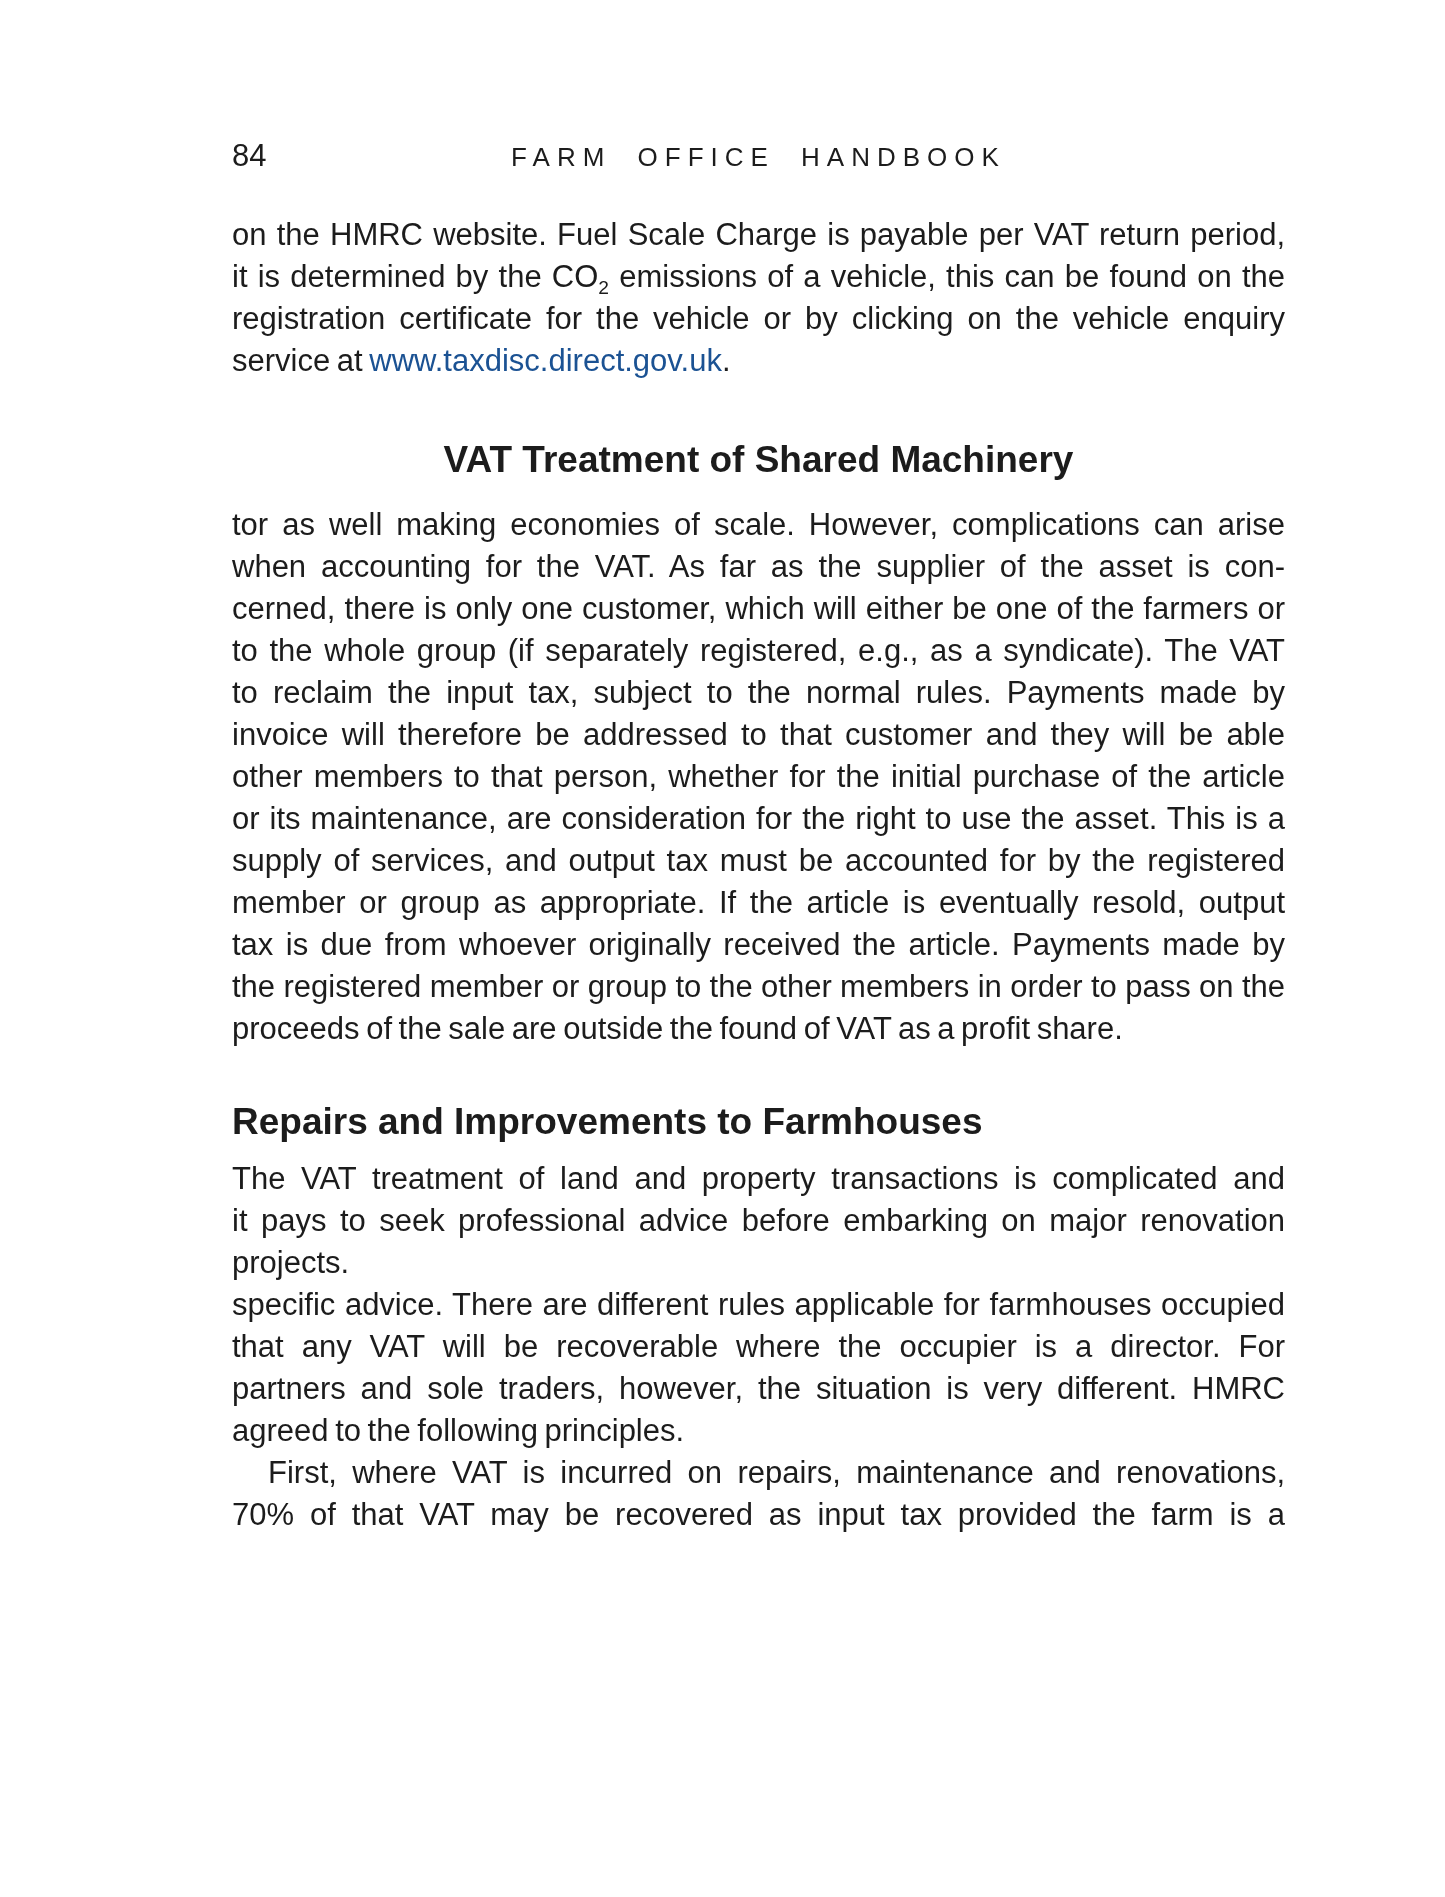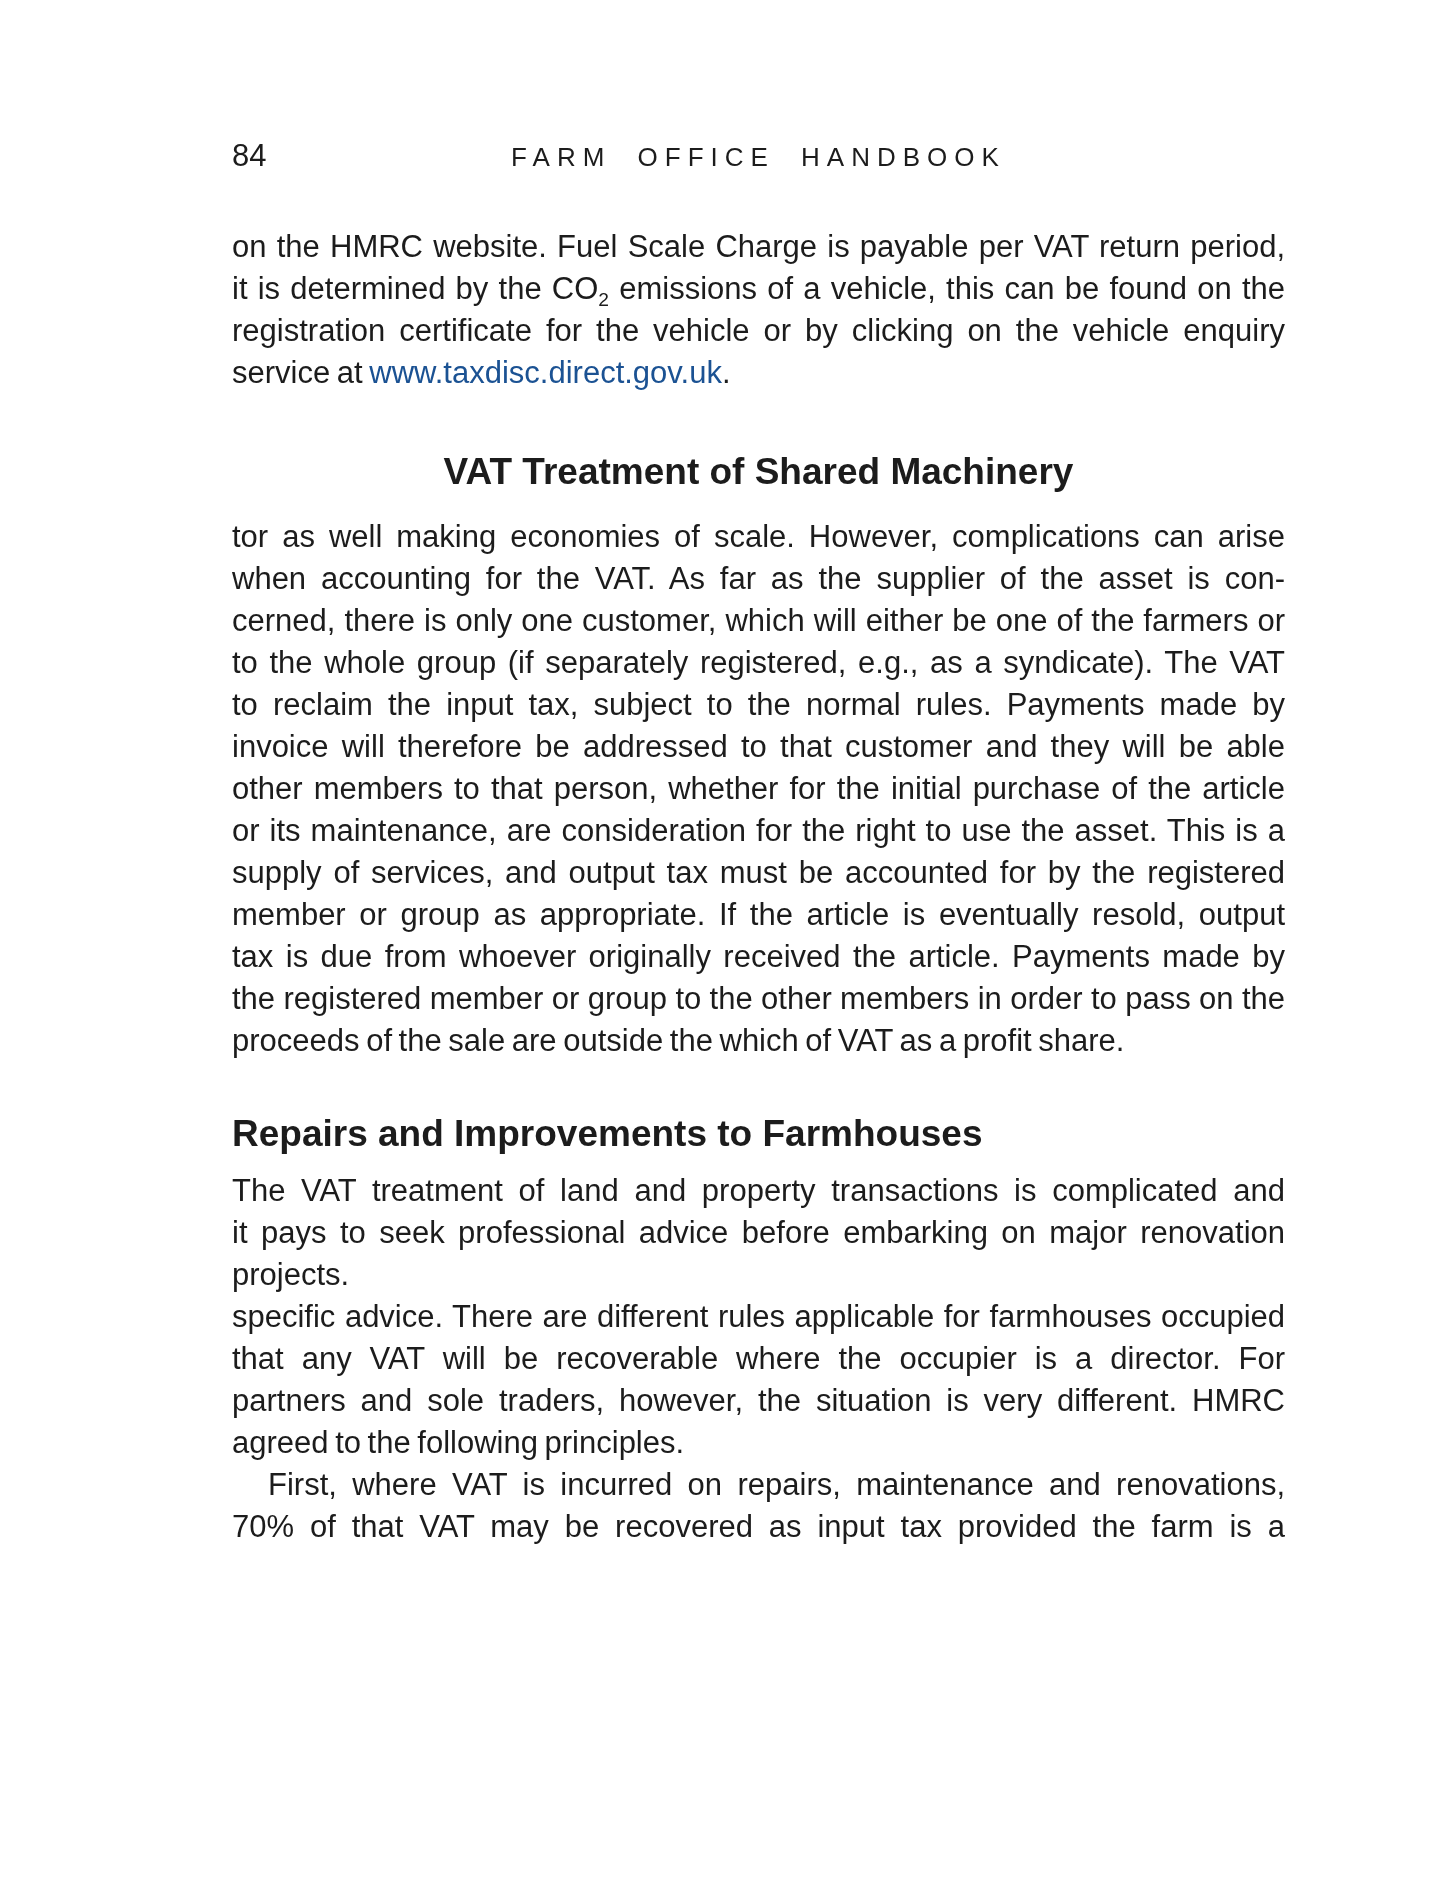--- a/index.html
+++ b/index.html
@@ -31,21 +31,21 @@
     position: absolute;
     left: 50%;
     top: 4px;
     transform: translateX(-50%);
     font-size: 26px;
     letter-spacing: 7px;
     word-spacing: 12px;
     white-space: nowrap;
   }
   .para { margin: 0; }
-  .intro { margin-top: 48px; }
+  .intro { margin-top: 36px; }
   .line {
     font-size: 31px;
     line-height: 42px;
     height: 42px;
     overflow: hidden;
     text-align: justify;
     text-align-last: justify;
     word-spacing: -2px;
   }
   .line.last { text-align-last: left; }
@@ -89,21 +89,21 @@
       <div class="line">cerned, there is only one customer, which will either be one of the farmers or</div>
       <div class="line">to the whole group (if separately registered, e.g., as a syndicate). The VAT</div>
       <div class="line">to reclaim the input tax, subject to the normal rules. Payments made by</div>
       <div class="line">invoice will therefore be addressed to that customer and they will be able</div>
       <div class="line">other members to that person, whether for the initial purchase of the article</div>
       <div class="line">or its maintenance, are consideration for the right to use the asset. This is a</div>
       <div class="line">supply of services, and output tax must be accounted for by the registered</div>
       <div class="line">member or group as appropriate. If the article is eventually resold, output</div>
       <div class="line">tax is due from whoever originally received the article. Payments made by</div>
       <div class="line">the registered member or group to the other members in order to pass on the</div>
-      <div class="line last">proceeds of the sale are outside the which of VAT as a profit share.</div>
+      <div class="line last">proceeds of the sale are outside the found of VAT as a profit share.</div>
     </div>
 
     <div class="section-heading h2">Repairs and Improvements to Farmhouses</div>
 
     <div class="para para3">
       <div class="line">The VAT treatment of land and property transactions is complicated and</div>
       <div class="line">it pays to seek professional advice before embarking on major renovation</div>
       <div class="line last">projects.</div>
     </div>
 

